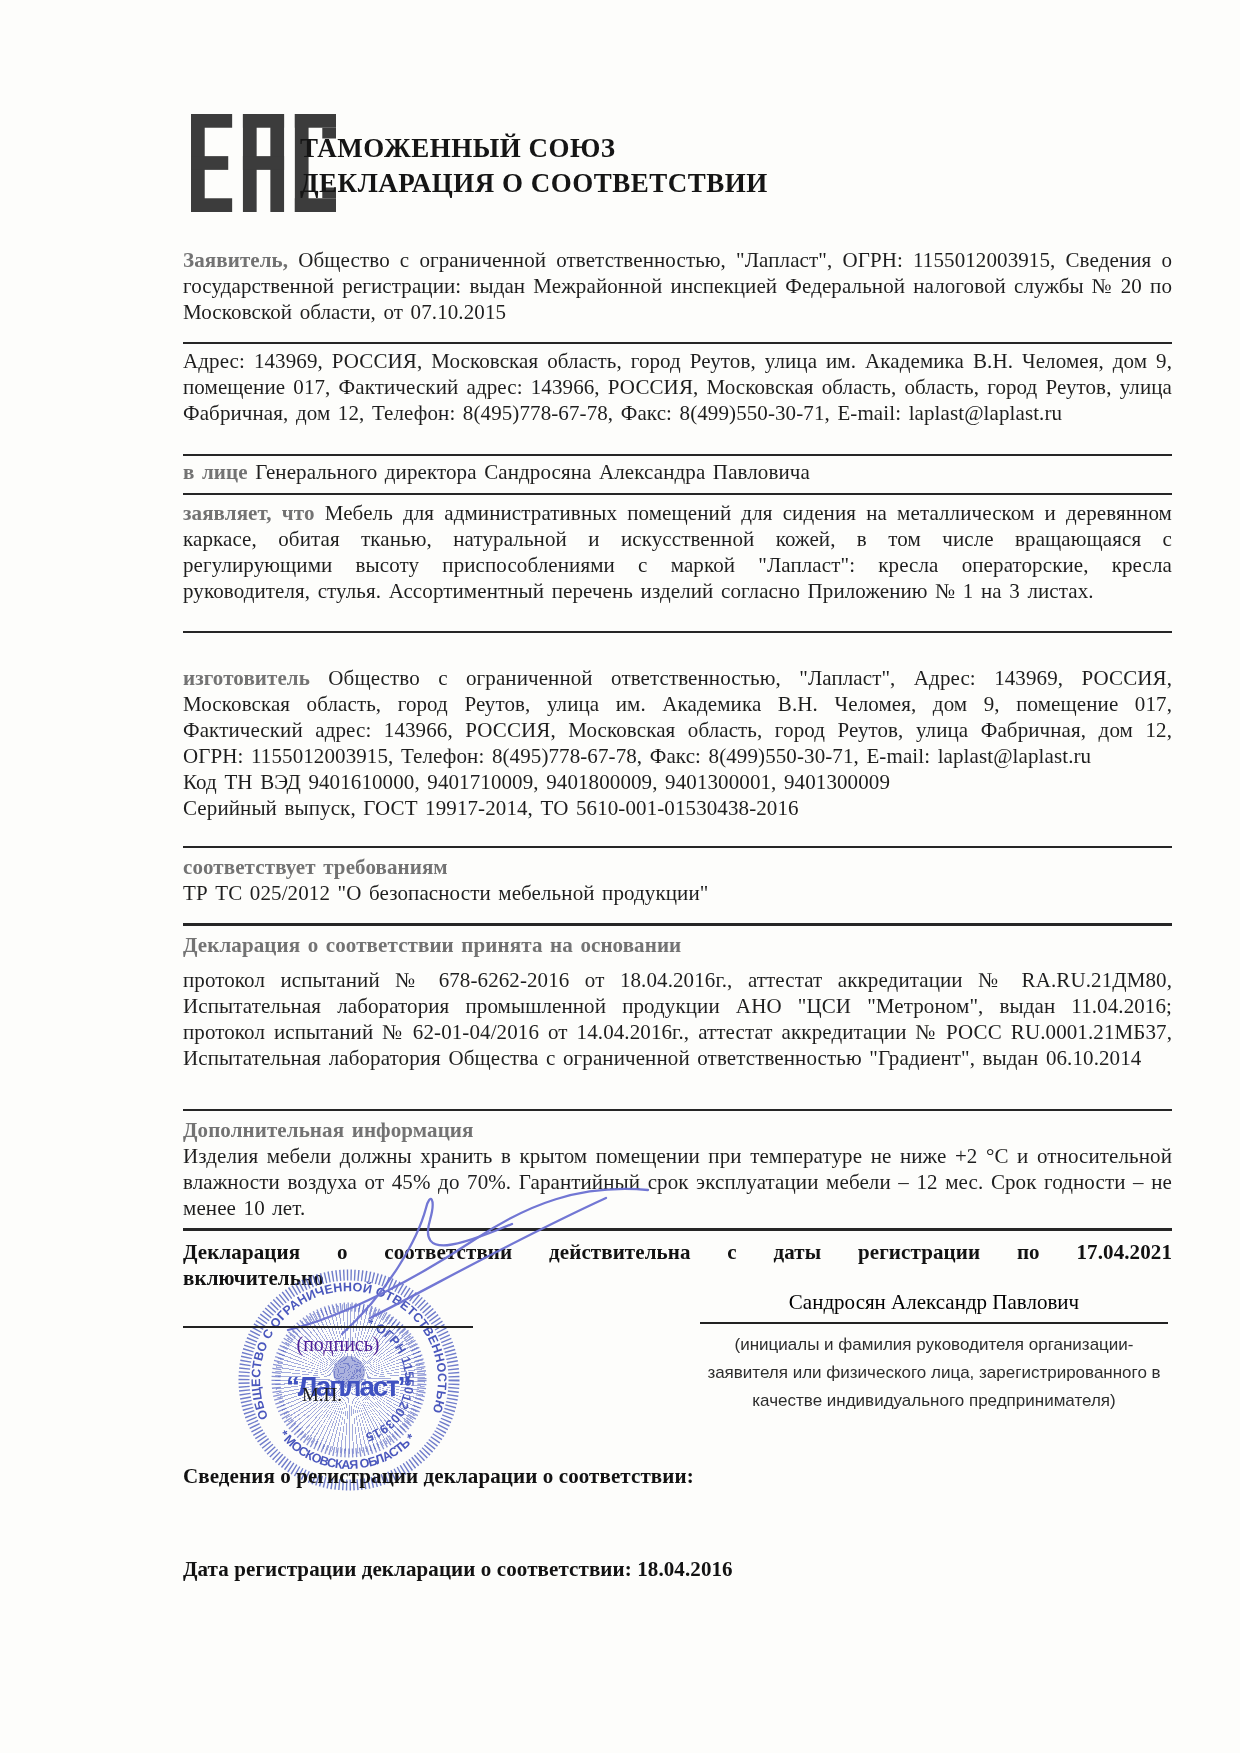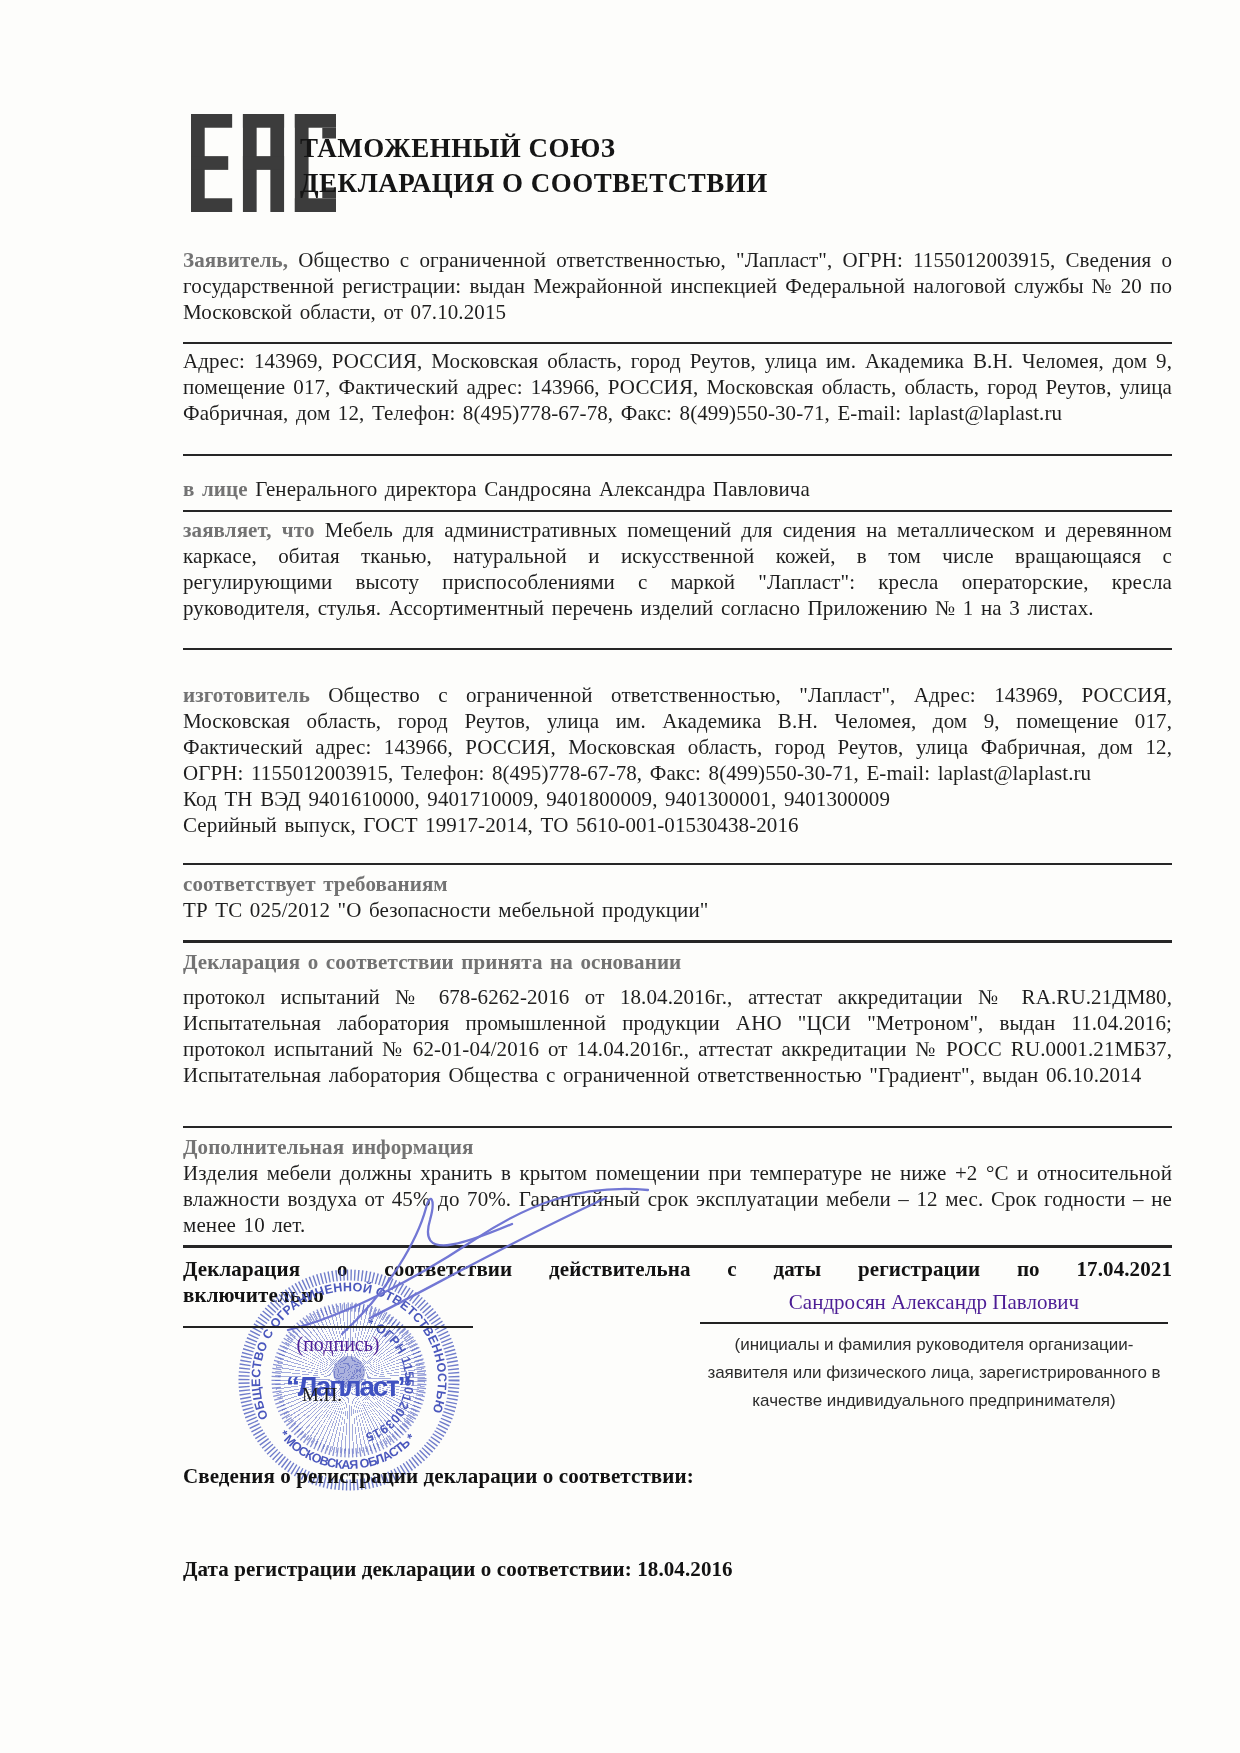--- a/index.html
+++ b/index.html
@@ -22,21 +22,21 @@
   .content {
     margin:0 68px 0 183px;
     font-size:21px; line-height:26px; text-align:justify;
     word-spacing:2.2px; letter-spacing:0.1px;
   }
   .sec { border-bottom:2px solid #262626; overflow:hidden; }
   .lead { font-weight:bold; color:#737373; }
   .plainline { text-align:left; }
   .s1 { padding-top:2px;  height:95px; }
   .s2 { padding-top:4px;  height:106px; }
-  .s3 { padding-top:20px;  height:34px; }
+  .s3 { padding-top:3px;  height:34px; }
   .s4 { padding-top:5px;  height:131px; }
   .s5 { padding-top:4px;  height:181px;margin-top:28px; }
   .s6 { padding-top:6px;  height:69px;  border-bottom-width:3px; }
   .s7 { padding-top:6px;  height:177px; }
   .s8 { padding-top:6px;  height:111px; border-bottom-width:3px; }
   .s9 { padding-top:8px;  height:57px;  border-bottom:none; font-weight:bold; color:#121212; }
   .gap8 { height:9px; }
   .force-justify { text-align:justify; text-align-last:justify; }
   
   .burst {
@@ -52,21 +52,21 @@
   }
   .sign-caption {
     position:absolute; left:253px; top:1333px; width:170px; z-index:3;
     font-size:20px; color:#4c1d95; text-align:center;
   }
   .mp-caption {
     position:absolute; left:262px; top:1384px; width:120px; z-index:3;
     font-size:19px; color:#1b1b1b; text-align:center;
   }
   .sig-right { position:absolute; left:700px; top:1290px; width:468px; text-align:center; z-index:3; }
-  .sig-name { font-size:21px; color:#4c1d95; }
+  .sig-name { font-size:21px; color:#000000; }
   .sig-rule { height:2px; background:#222; margin-top:7px; }
   .sig-note {
     margin-top:7px;
     font-family:"Liberation Sans","DejaVu Sans",sans-serif;
     font-size:17px; line-height:28px; color:#2d2d2d;
   }
   
   .reg-heading, .reg-number, .reg-date {
     position:absolute; left:183px; z-index:3;
     font-weight:bold; font-size:21px; color:#121212; letter-spacing:0.1px;

